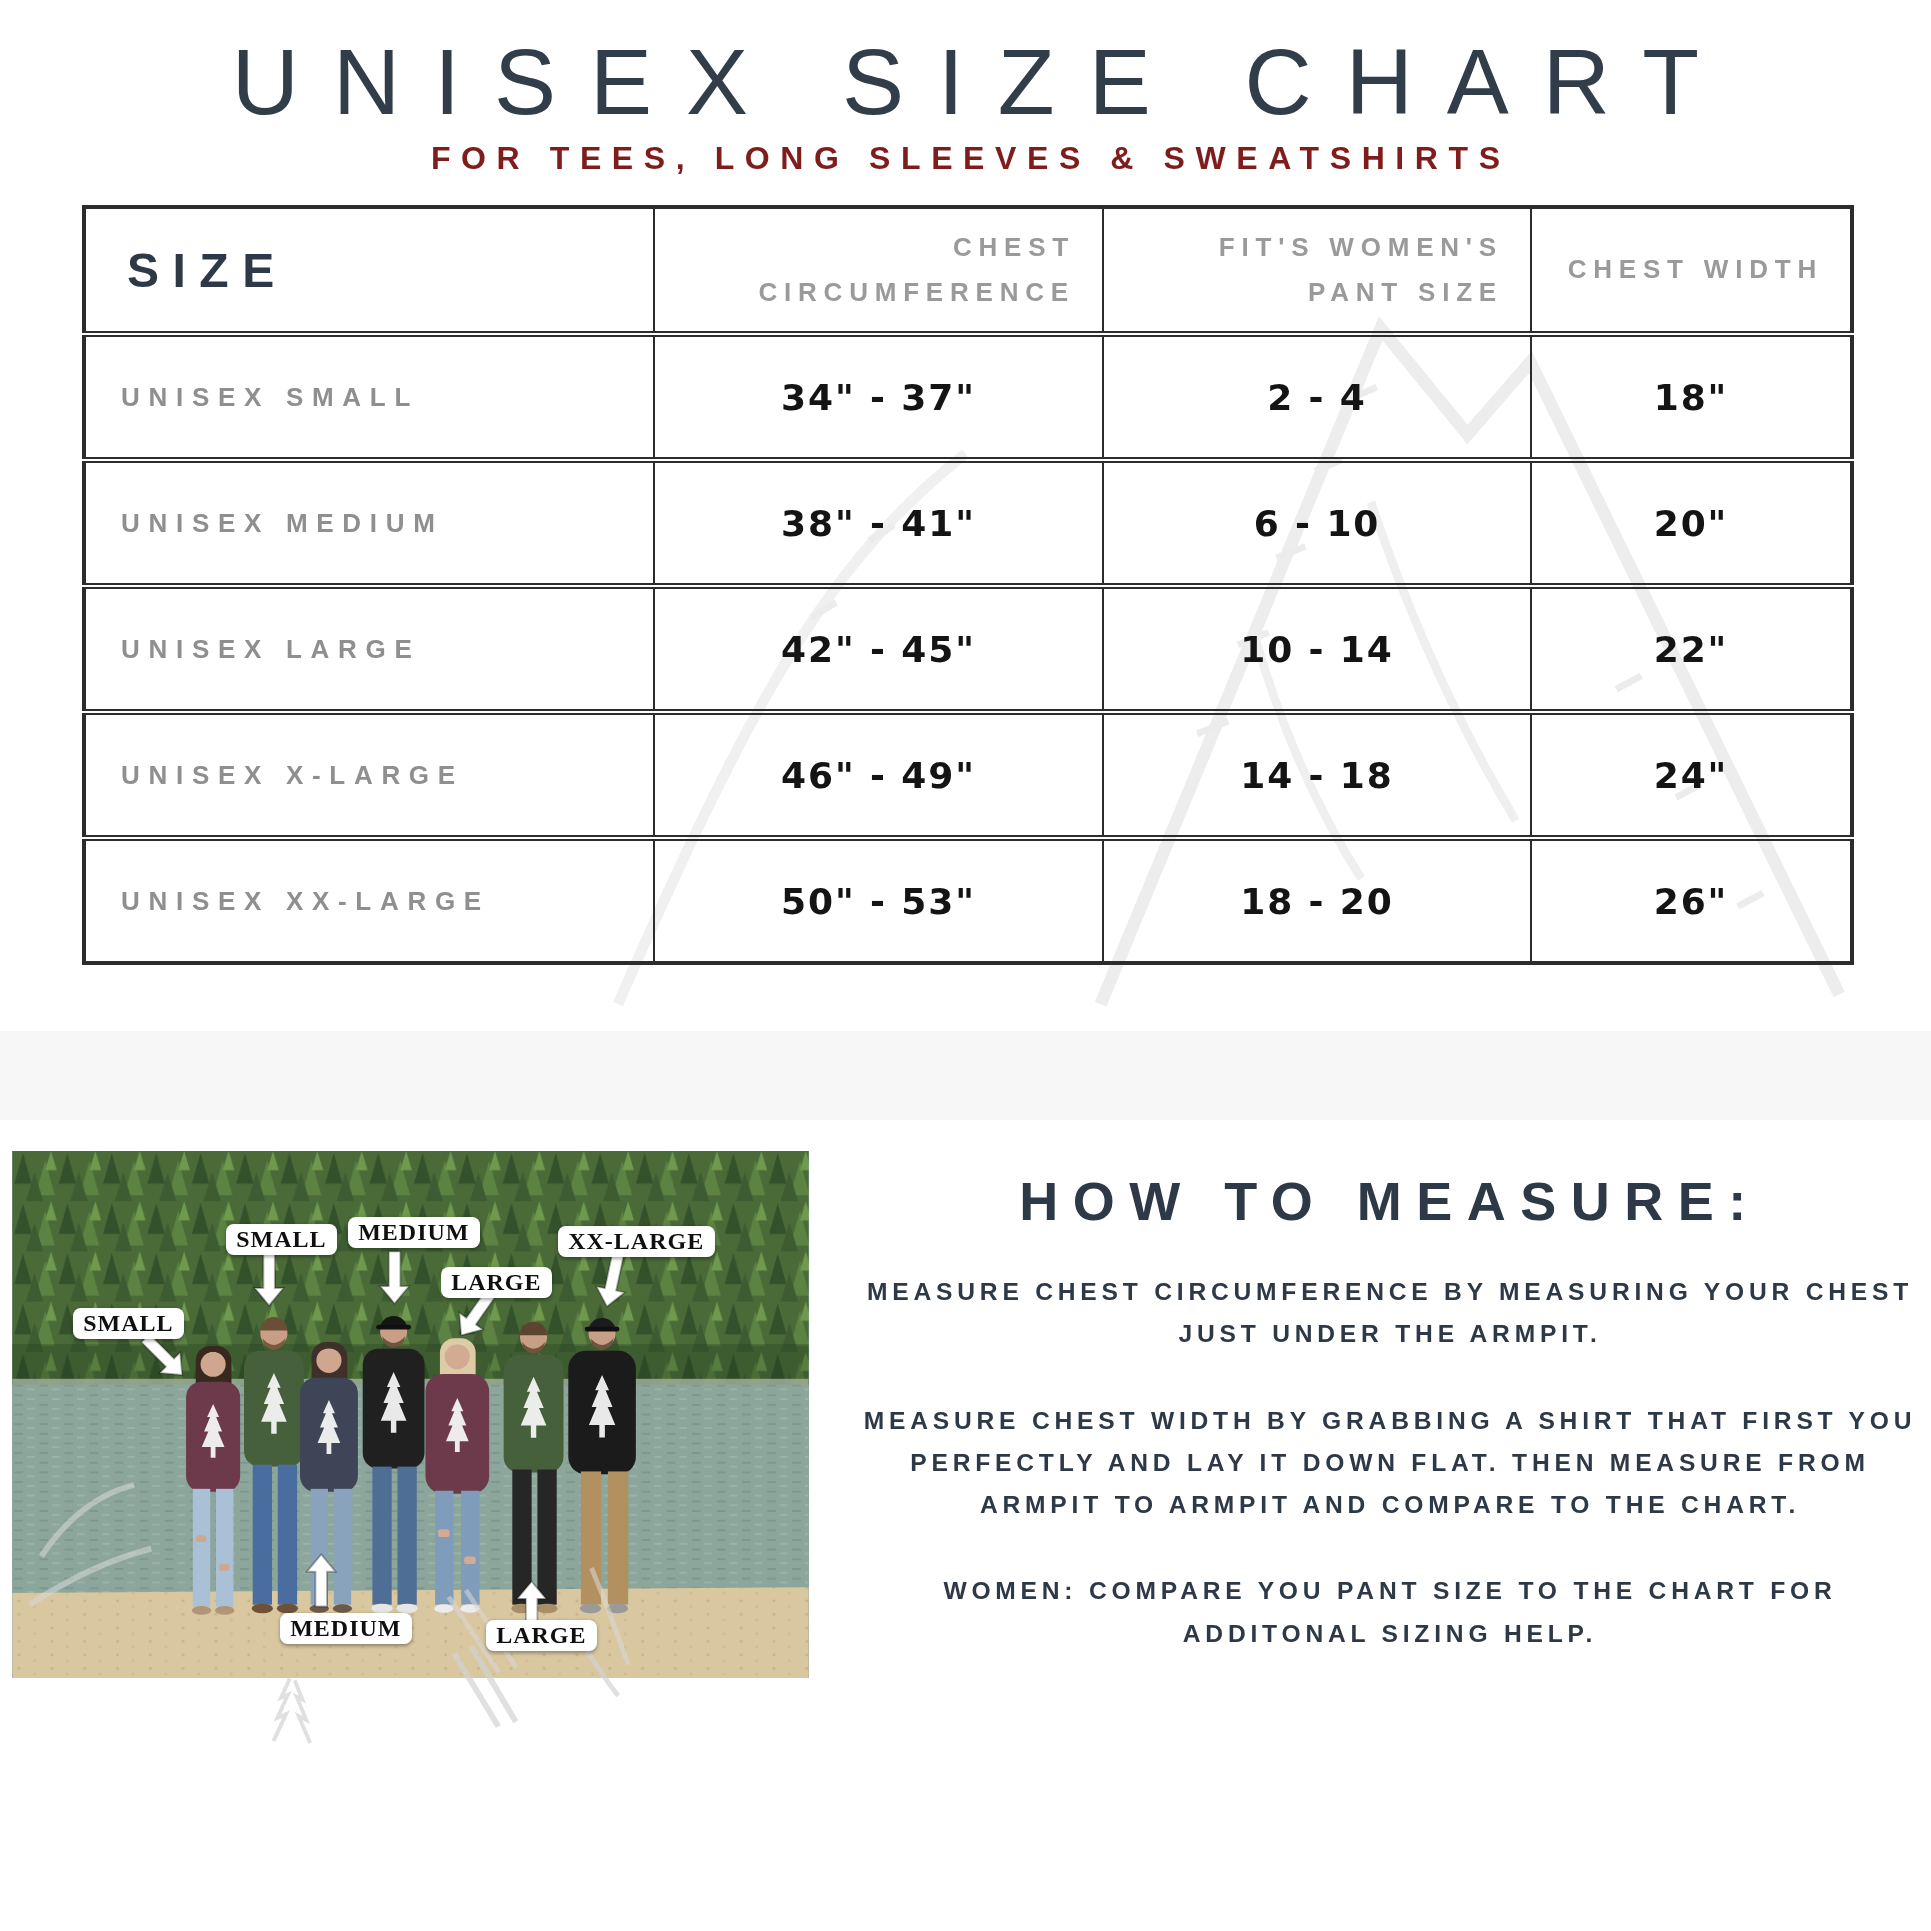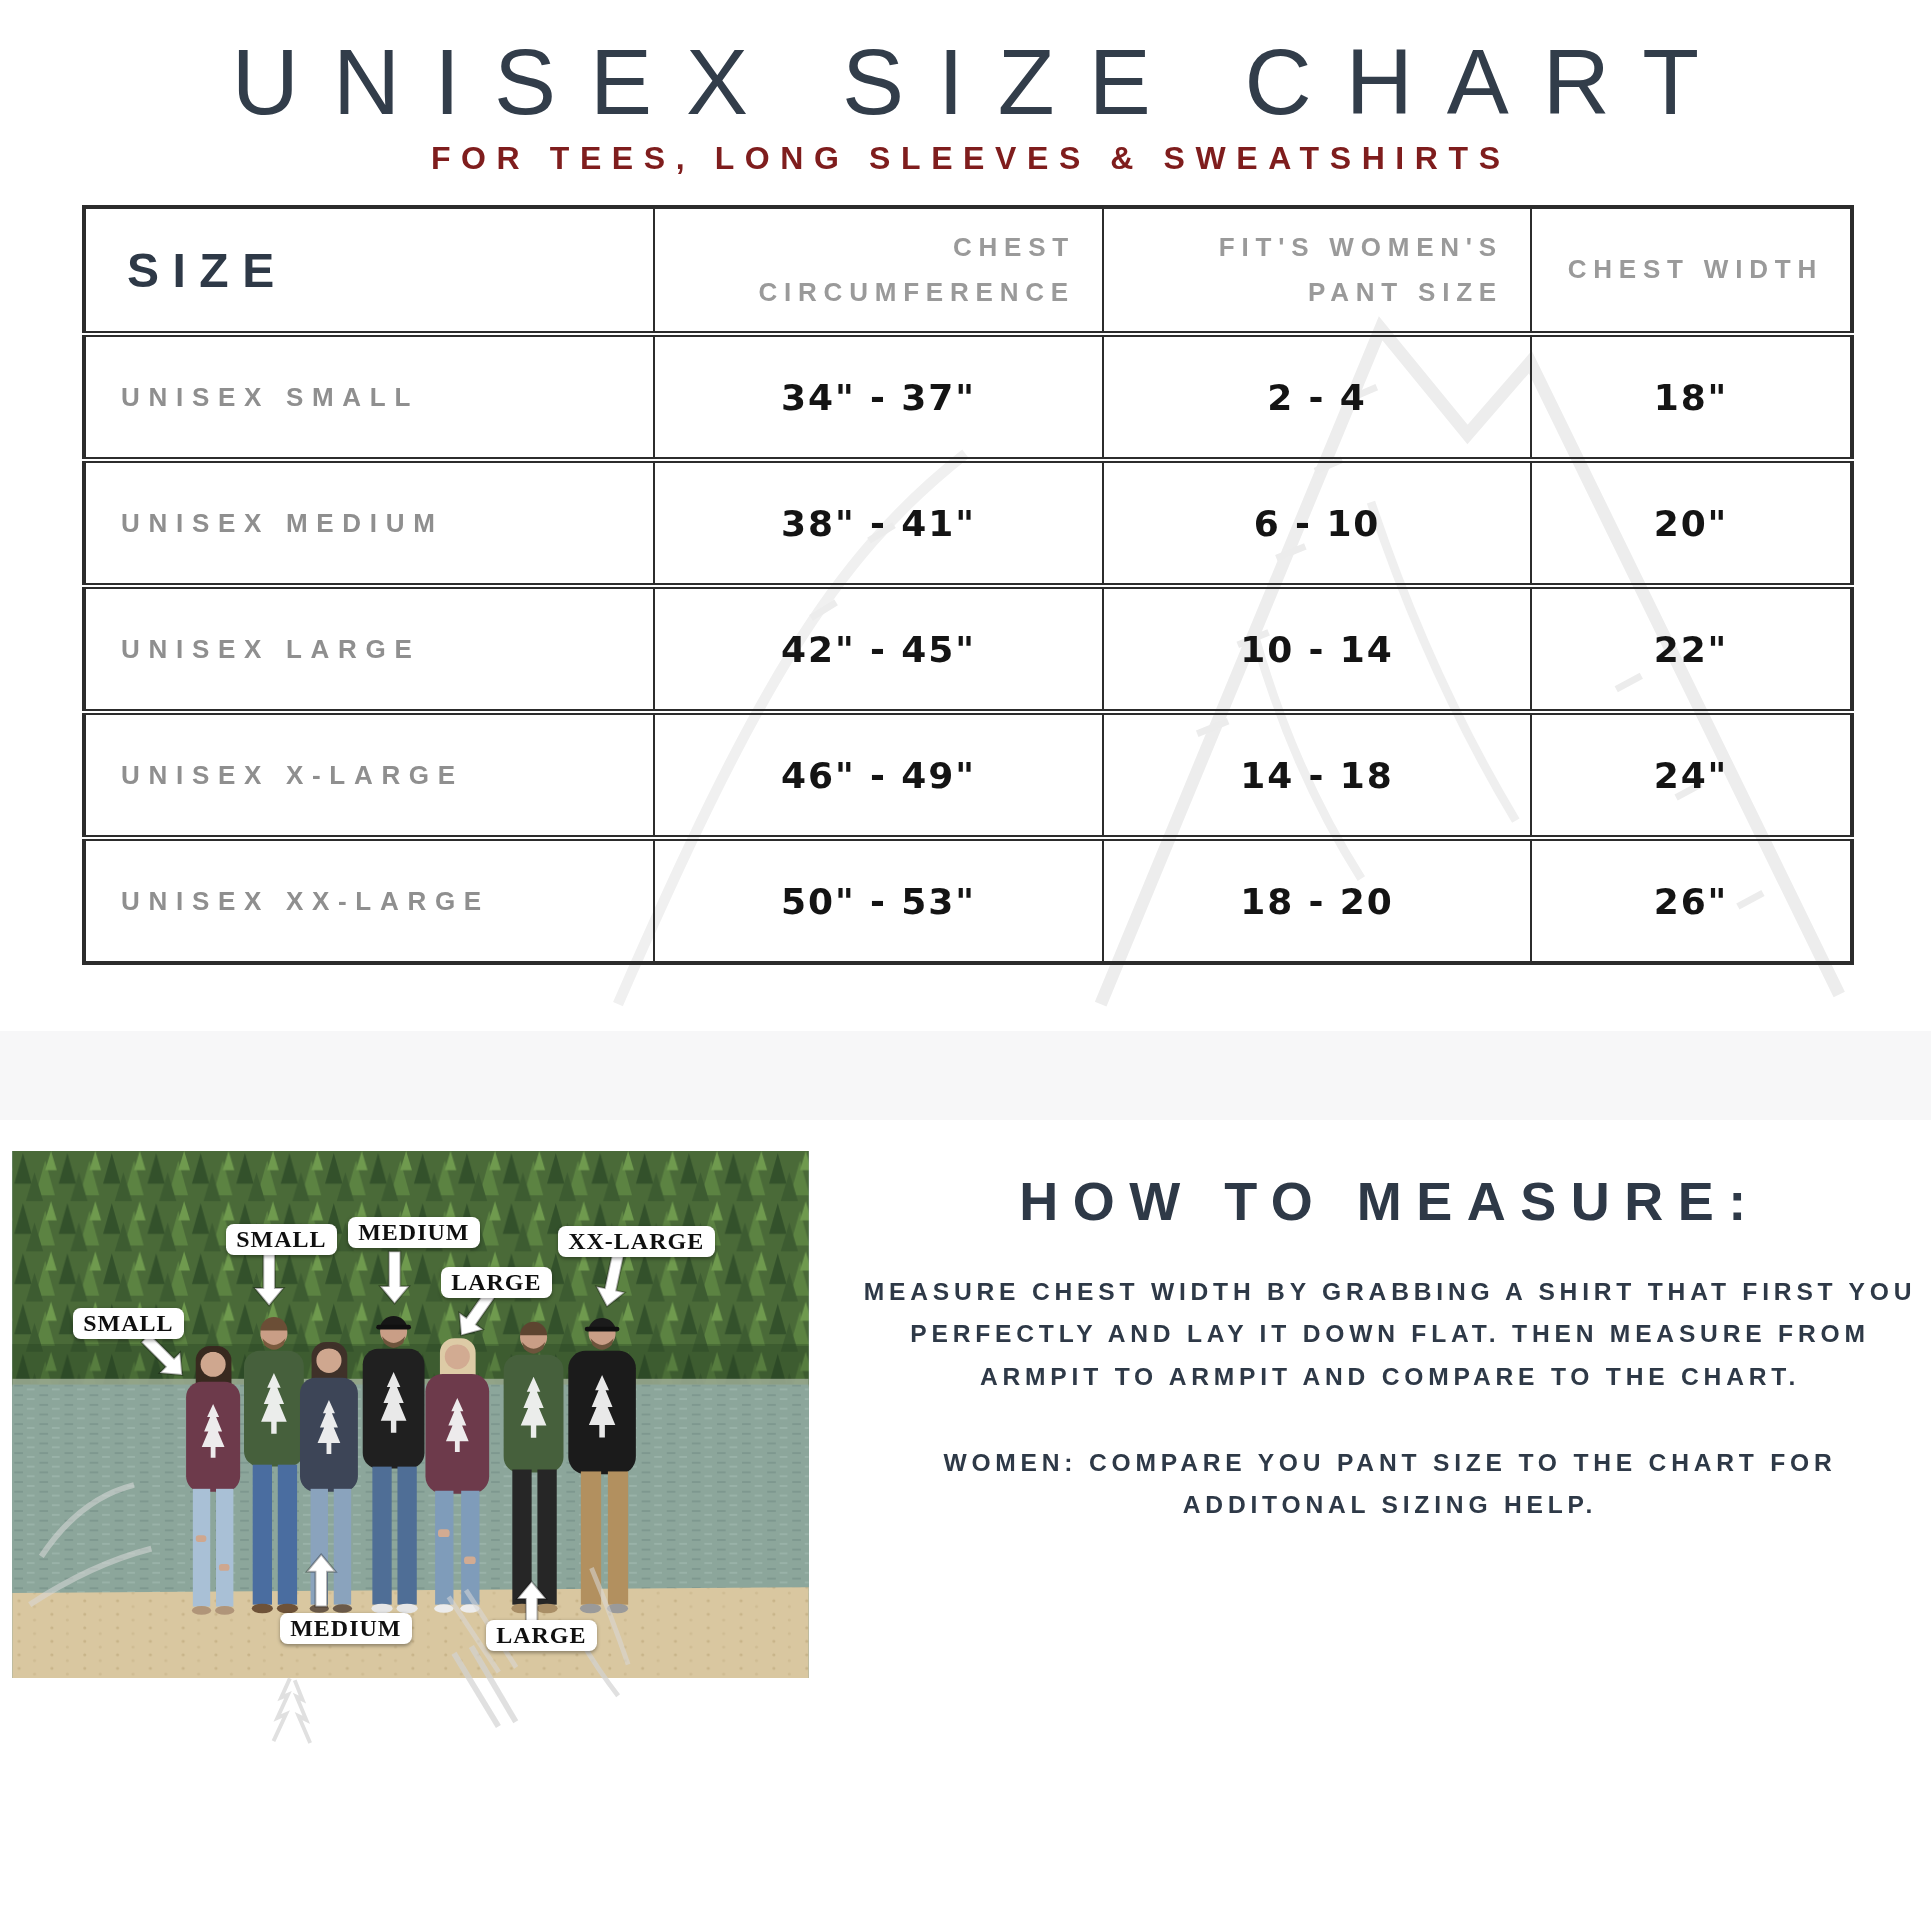--- a/index.html
+++ b/index.html
@@ -283,18 +283,19 @@
       <path d="M300 48 l-9 20 l7 -3 l-11 24 l9 -4 l-13 28" stroke-width="4"></path>
       <path d="M305 50 l8 20 l-6 -3 l10 24 l-8 -4 l12 28" stroke-width="4"></path>
       <path d="M470 22 l46 76" stroke-width="6"></path>
       <path d="M488 15 l46 78" stroke-width="6"></path>
       <path d="M602 10 q18 30 38 56" stroke-width="5"></path>
     </g>
   </svg>
 
   <div class="htm">
     <div class="htm-heading">HOW TO MEASURE:</div>
+    <p>MEASURE CHEST CIRCUMFERENCE BY MEASURING YOUR CHEST JUST UNDER THE ARMPIT.</p>
     <p>MEASURE CHEST WIDTH BY GRABBING A SHIRT THAT FIRST YOU PERFECTLY AND LAY IT DOWN FLAT. THEN MEASURE FROM ARMPIT TO ARMPIT AND COMPARE TO THE CHART.</p>
     <p>WOMEN: COMPARE YOU PANT SIZE TO THE CHART FOR ADDITONAL SIZING HELP.</p>
   </div>
 
 </div>
 
 
 </body></html>

